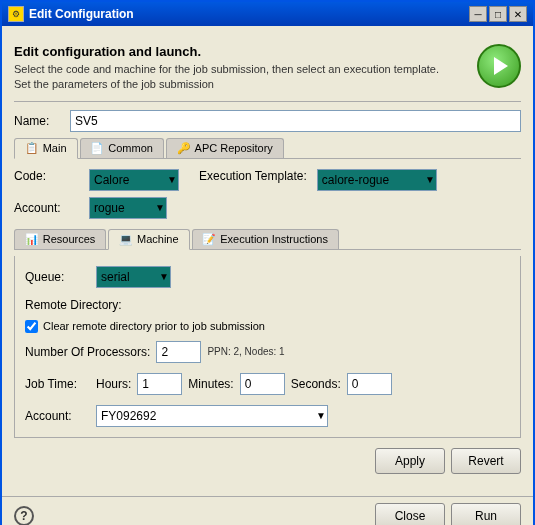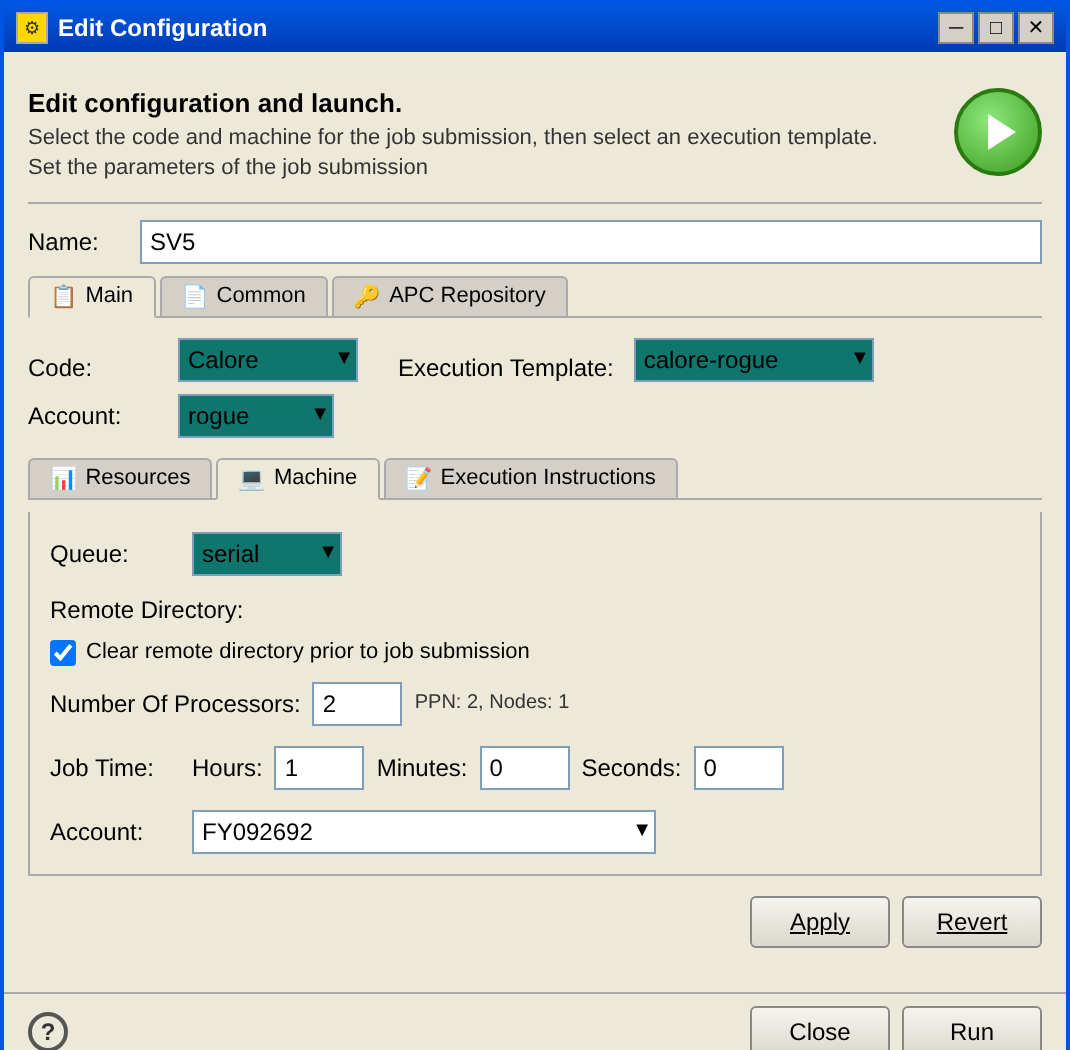--- a/index.html
+++ b/index.html
@@ -277,21 +277,20 @@
     }
     .btn {
       height: 26px;
       min-width: 70px;
       border: 1px solid #888;
       background: linear-gradient(to bottom, #f5f4ee, #dbd8cc);
       padding: 2px 14px;
       font-size: 12px;
       cursor: pointer;
       border-radius: 3px;
-      text-decoration: underline;
     }
     .footer {
       display: flex;
       align-items: center;
       justify-content: space-between;
       padding: 6px 12px;
       border-top: 1px solid #aaa;
       background: #ece9d8;
     }
     .help-icon {
@@ -367,21 +366,21 @@
       <div class="tab">
         <span>📄</span>
         <span>Common</span>
       </div>
       <div class="tab">
         <span>🔑</span>
         <span>APC Repository</span>
       </div>
     </div>
 
-    <div style="display:flex; align-items:flex-end; gap:10px; margin-top:4px;">
+    <div style="display:flex; align-items:flex-start; gap:10px; margin-top:4px;">
       <span class="form-label">Code:</span>
       <div class="select-wrap">
         <select class="select-input" style="width:90px;">
           <option>Calore</option>
         </select>
         <span class="select-arrow">▼</span>
       </div>
       <span class="form-label" style="margin-left:10px;">Execution Template:</span>
       <div class="select-wrap">
         <select class="select-input" style="width:120px;">

